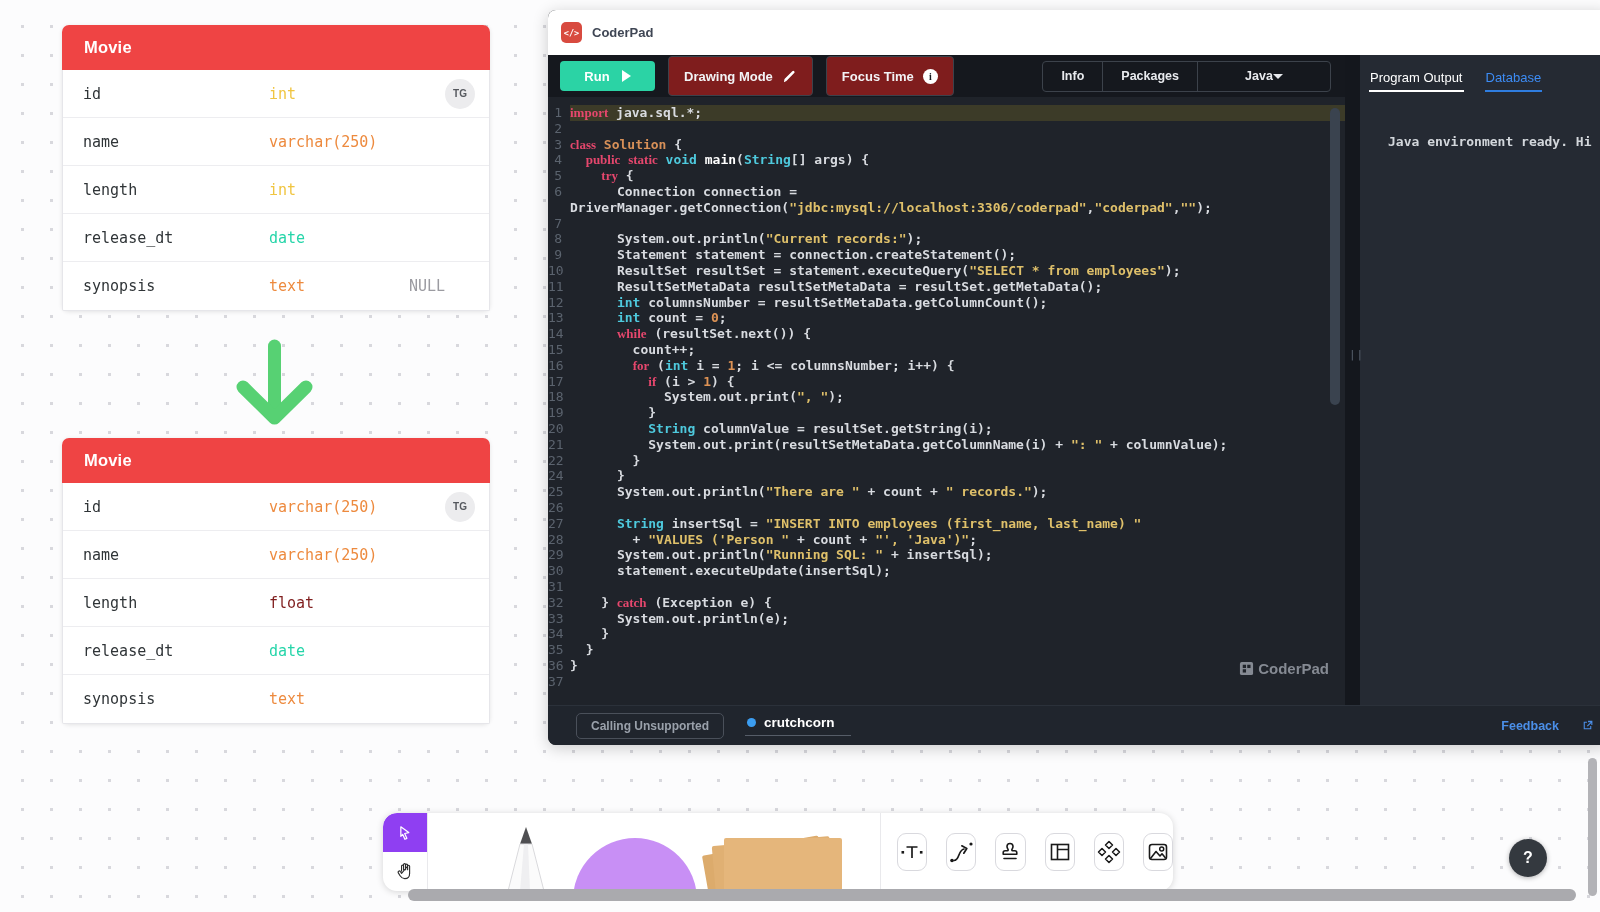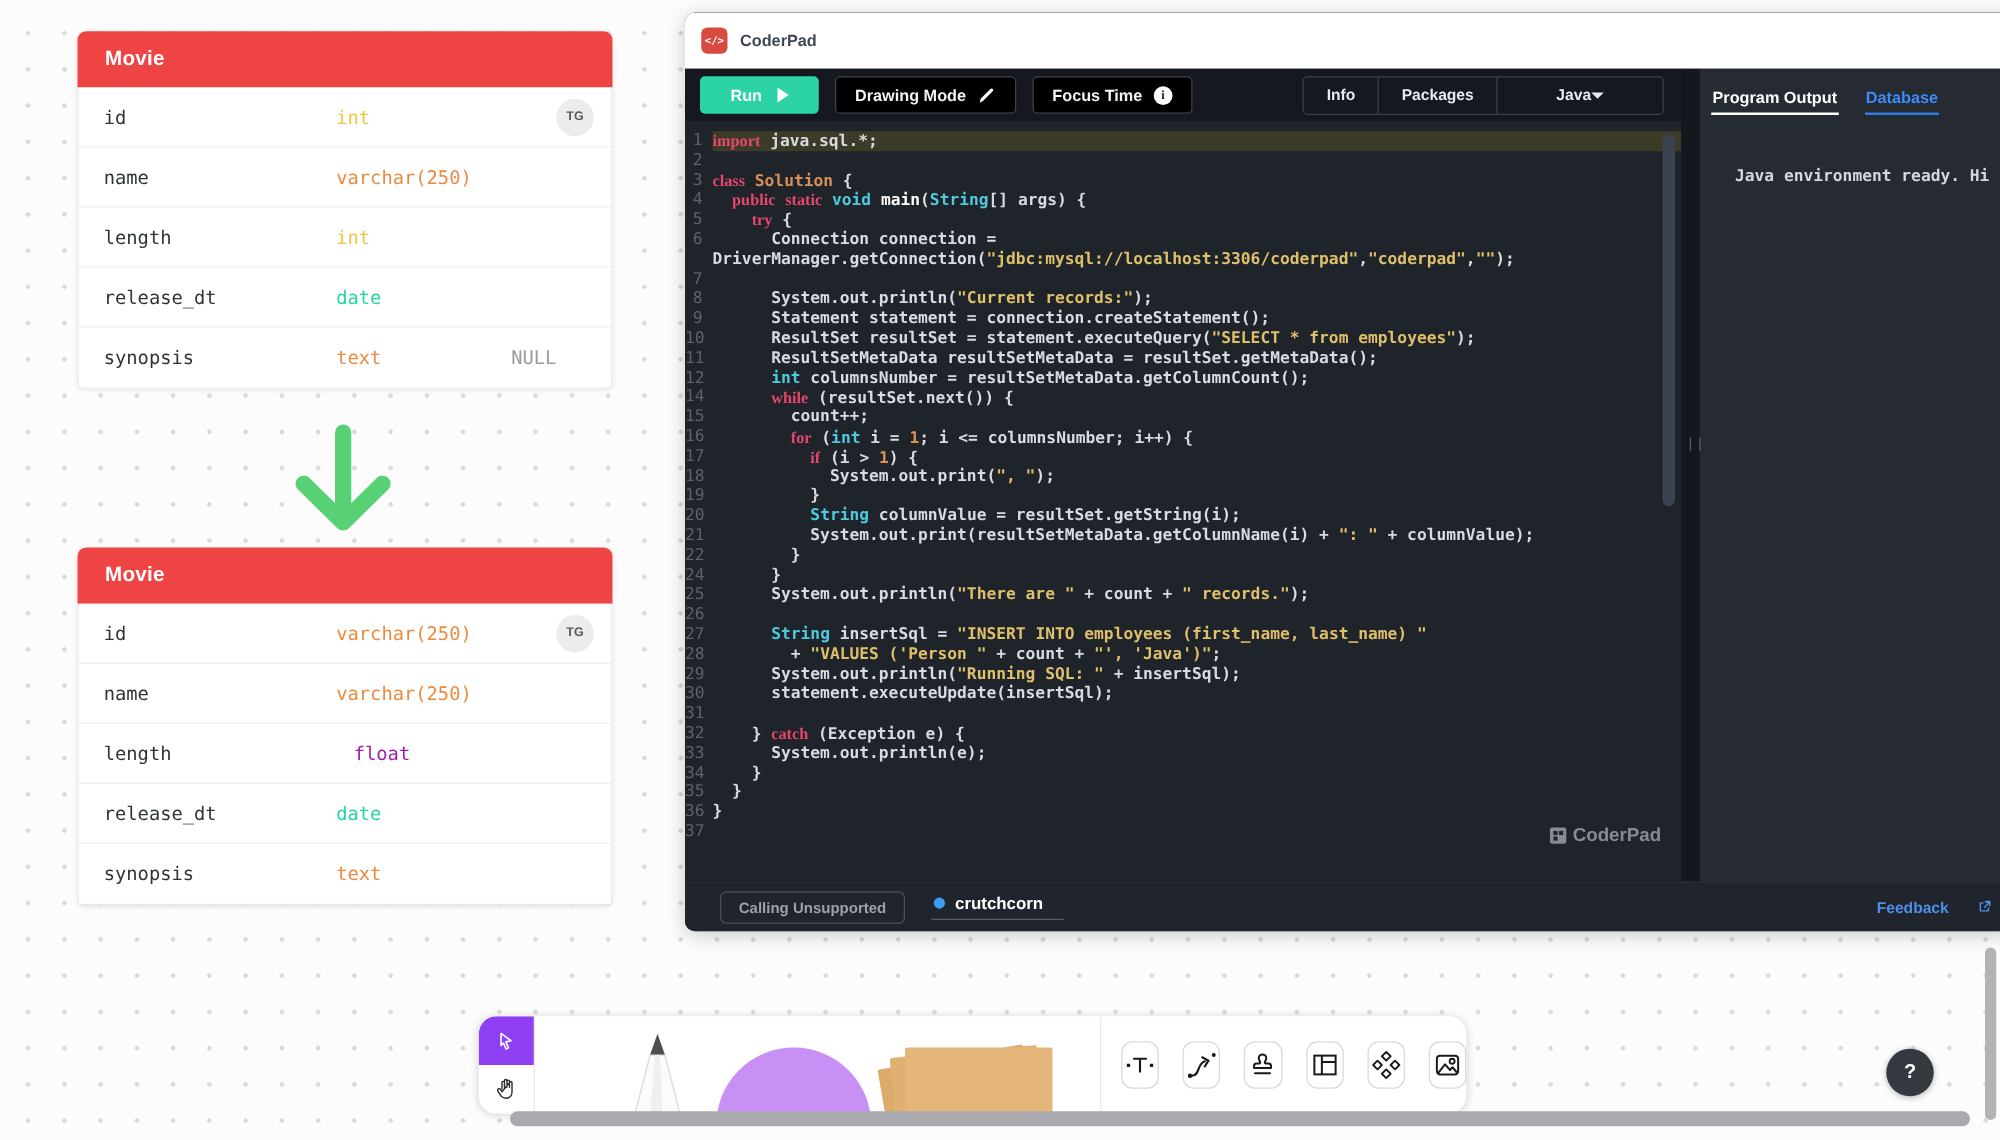--- a/index.html
+++ b/index.html
@@ -50,21 +50,21 @@
   .win-middle { flex:1; display:flex; min-height:0; }
   .left-col { width:797px; flex:none; display:flex; flex-direction:column; }
 
   .toolbar { height:42px; background:#15181e; display:flex; align-items:center;
     padding:0 14px 0 12px; gap:13px; flex:none; }
   .btn-run { width:95px; height:30px; background:#2bd3a5; border-radius:4px;
     display:flex; align-items:center; justify-content:center; gap:12px;
     color:#fff; font-size:13px; font-weight:bold; cursor:pointer; }
   .play-tri { width:0; height:0; border-left:9px solid #fff;
     border-top:6px solid transparent; border-bottom:6px solid transparent; }
-  .btn-dark { height:30px; padding:0 15px; background:#000000; border:1px solid #3c424b;
+  .btn-dark { height:40px; padding:0 15px; background:#7f1d1d; border:1px solid #3c424b;
     border-radius:4px; display:flex; align-items:center; gap:9px;
     color:#f2f3f5; font-size:13px; font-weight:bold; cursor:pointer; }
   .info-dot { width:15px; height:15px; border-radius:50%; background:#fff; color:#15181e;
     font-size:10px; font-weight:bold; display:flex; align-items:center; justify-content:center;
     font-family:"Liberation Serif",serif; }
   .tb-spacer { flex:1; }
   .seg-group { display:flex; height:31px; border:1px solid #3c424b; border-radius:4px; }
   .seg { display:flex; align-items:center; justify-content:center; padding:0 18px;
     color:#e8eaee; font-size:12.5px; font-weight:600; cursor:pointer; }
   .seg + .seg { border-left:1px solid #3c424b; }
@@ -86,21 +86,21 @@
   .watermark { position:absolute; right:16px; bottom:28px; display:flex; align-items:center;
     gap:4px; color:#8b9099; font-weight:bold; font-size:15px; opacity:.95; }
 
   .v-divider { width:15px; flex:none; background:#14171d; position:relative; }
   .v-divider .grip { position:absolute; left:4px; top:293px; color:#59626f;
     font-size:11px; letter-spacing:1px; font-family:"DejaVu Sans Mono",monospace; }
 
   .panel { flex:1; background:#252a33; display:flex; flex-direction:column; min-width:0; }
   .panel-tabs { height:42px; display:flex; align-items:center; gap:21px;
     padding-left:9px; flex:none; }
-  .ptab { font-size:13px; font-weight:bold; padding:9px 1px 5px; cursor:pointer;
+  .ptab { font-size:13px; font-weight:normal; padding:9px 1px 5px; cursor:pointer;
     white-space:nowrap; }
   .ptab.out { color:#fff; border-bottom:2px solid #fff; }
   .ptab.db { color:#3d8cf5; border-bottom:2px solid #2f7de0; }
   .panel-output { margin-top:37px; padding-left:28px; font-family:"DejaVu Sans Mono",monospace;
     font-size:13px; font-weight:600; color:#d3d7dc; white-space:pre; overflow:hidden; }
 
   .win-footer { height:40px; background:#20252d; border-top:1px solid #2b313a;
     display:flex; align-items:center; padding:0 16px 0 28px; flex:none; gap:21px; }
   .btn-calling { border:1px solid #4a505a; border-radius:5px; padding:5px 14px;
     color:#9aa1ab; font-size:12px; font-weight:bold; background:transparent; cursor:pointer; }
@@ -194,21 +194,21 @@
         <span class="fname">id</span>
         <span class="ftype" style="color: rgb(237, 138, 62);">varchar(250)</span>
         <span class="tg-badge">TG</span>
       </div>
       <div class="trow">
         <span class="fname">name</span>
         <span class="ftype" style="color: rgb(237, 138, 62);">varchar(250)</span>
       </div>
       <div class="trow">
         <span class="fname">length</span>
-        <span class="ftype" style="color: #a21caf; margin-left: 14px;">float</span>
+        <span class="ftype" style="color: #7f1d1d;">float</span>
       </div>
       <div class="trow">
         <span class="fname">release_dt</span>
         <span class="ftype" style="color: rgb(37, 213, 169);">date</span>
       </div>
       <div class="trow">
         <span class="fname">synopsis</span>
         <span class="ftype" style="color: rgb(237, 138, 62);">text</span>
       </div>
     </div>
@@ -298,20 +298,24 @@
             </div>
             <div class="code-line">
               <span class="ln">11</span>
               <span class="lc"><span>      ResultSetMetaData resultSetMetaData = resultSet.getMetaData();</span></span>
             </div>
             <div class="code-line">
               <span class="ln">12</span>
               <span class="lc"><span>      </span><span class="y">int</span><span> columnsNumber = resultSetMetaData.getColumnCount();</span></span>
             </div>
             <div class="code-line">
+              <span class="ln">13</span>
+              <span class="lc"><span>      </span><span class="y">int</span><span> count = </span><span class="n">0</span><span>;</span></span>
+            </div>
+            <div class="code-line">
               <span class="ln">14</span>
               <span class="lc"><span>      </span><span class="k">while</span><span> (resultSet.next()) {</span></span>
             </div>
             <div class="code-line">
               <span class="ln">15</span>
               <span class="lc"><span>        count++;</span></span>
             </div>
             <div class="code-line">
               <span class="ln">16</span>
               <span class="lc"><span>        </span><span class="k">for</span><span> (</span><span class="y">int</span><span> i = </span><span class="n">1</span><span>; i &lt;= columnsNumber; i++) {</span></span>

